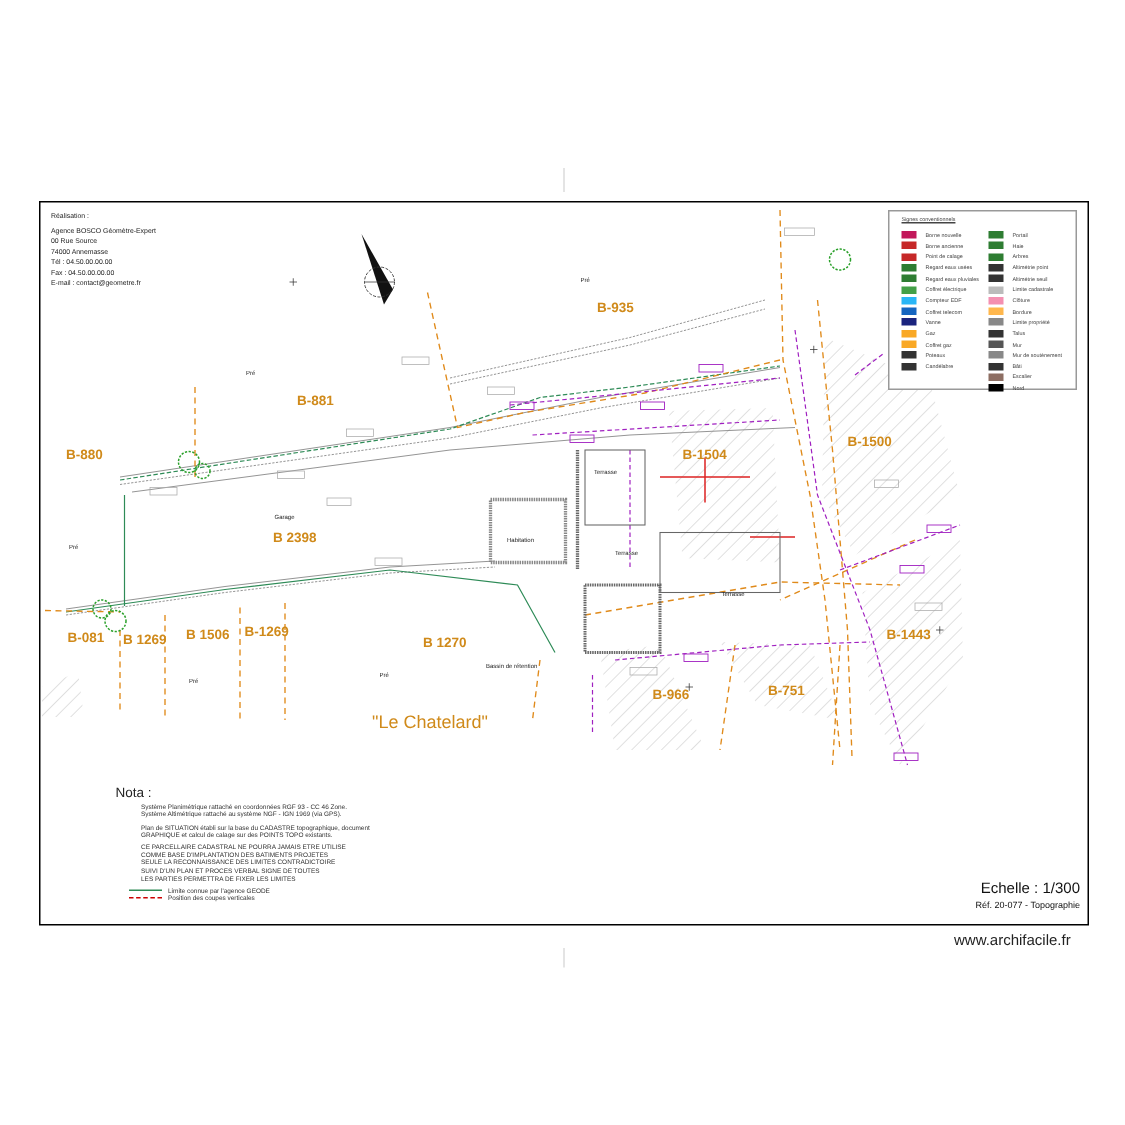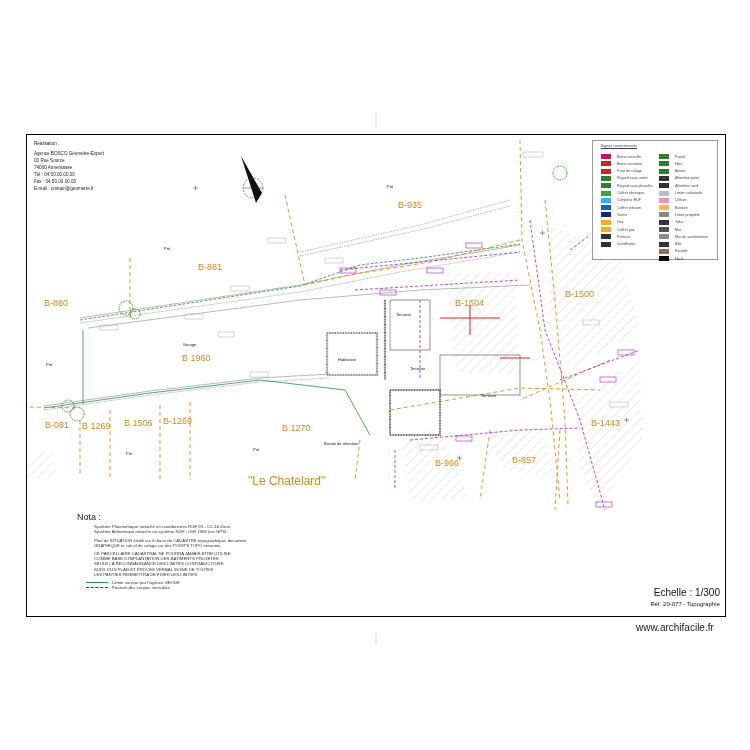--- a/index.html
+++ b/index.html
@@ -5,30 +5,30 @@
   html,body{margin:0;padding:0;background:#fff;}
   body{width:750px;height:750px;position:relative;overflow:hidden;font-family:"Liberation Sans",sans-serif;}
   #plan{position:absolute;left:0;top:0;width:750px;height:750px;}
   .frame{position:absolute;left:26px;top:134px;width:700px;height:483px;border:1px solid #000;box-sizing:border-box;}
   .info{position:absolute;left:34px;top:140px;font-size:4.6px;line-height:7px;color:#222;}
   .info .head{margin-bottom:3px;}
   .legend{position:absolute;left:592px;top:140px;width:124px;height:118px;border:1px solid #999;background:#fff;font-size:3.6px;color:#444;}
   .legend .ltitle{position:absolute;left:8px;top:3px;text-decoration:underline;}
   .legend .item{position:absolute;display:flex;align-items:center;gap:6px;}
   .legend .sym{display:inline-block;width:10px;height:5px;}
-  .notes{position:absolute;left:78px;top:515px;font-size:4.3px;color:#333;line-height:5.2px;}
+  .notes{position:absolute;left:78px;top:526px;font-size:4.3px;color:#333;line-height:5.2px;}
   .notes .ntitle{font-size:9px;color:#222;margin-left:-1px;margin-bottom:4px;}
   .notes .block{margin-left:16px;margin-bottom:3px;}
   .notes .lg{display:flex;align-items:center;gap:4px;margin-left:-8px;}
   .notes .ln{width:22px;height:0;border-top:1px solid #2e8b57;}
   .notes .ln.red{border-top:1.5px dashed #c00;}
   .scale{position:absolute;right:30px;top:587px;font-size:10px;color:#111;text-align:right;}
   .ref{position:absolute;right:30px;top:601px;font-size:6px;color:#111;}
   .site{position:absolute;left:636px;top:622px;font-size:10px;color:#222;}
-  .plabel{position:absolute;font-size:9px;color:#d08a1a;white-space:nowrap;}
+  .plabel{position:absolute;font-size:9px;color:#d08a1a;white-space:nowrap;font-weight:bold;}
   .lieudit{position:absolute;left:248px;top:474px;font-size:12px;color:#d08a1a;}
   .small{position:absolute;font-size:4px;color:#222;white-space:nowrap;}
 </style>
 </head>
 <body>
 
 <div class="frame"></div>
 
 <svg id="plan" viewBox="0 0 750 750" xmlns="http://www.w3.org/2000/svg">
   <defs>
@@ -287,30 +287,30 @@
         <span class="sym" style="background: rgb(0, 0, 0);"></span>
         <span>Nord</span>
       </div>
     </div>
 </div>
 
 <div id="parcel-labels">
     <div class="plabel" style="left: 398px; top: 200px;">B-935</div>
     <div class="plabel" style="left: 198px; top: 262px;">B-881</div>
     <div class="plabel" style="left: 44px; top: 298px;">B-880</div>
-    <div class="plabel" style="left: 182px; top: 353px;">B 1960</div>
+    <div class="plabel" style="left: 182px; top: 353px;">B 2398</div>
     <div class="plabel" style="left: 455px; top: 298px;">B-1504</div>
     <div class="plabel" style="left: 565px; top: 289px;">B-1500</div>
     <div class="plabel" style="left: 45px; top: 420px;">B-081</div>
     <div class="plabel" style="left: 82px; top: 421px; text-align: center;">B 1269</div>
     <div class="plabel" style="left: 124px; top: 418px;">B 1506</div>
     <div class="plabel" style="left: 163px; top: 416px;">B-1269</div>
     <div class="plabel" style="left: 282px; top: 423px;">B 1270</div>
     <div class="plabel" style="left: 435px; top: 458px;">B-966</div>
-    <div class="plabel" style="left: 512px; top: 455px;">B-857</div>
+    <div class="plabel" style="left: 512px; top: 455px;">B-751</div>
     <div class="plabel" style="left: 591px; top: 418px;">B-1443</div>
   </div>
 <div class="lieudit">"Le Chatelard"</div>
 <div id="annot-labels">
     <div class="small" style="left: 164px; top: 246px;">Pré</div>
     <div class="small" style="left: 387px; top: 184px;">Pré</div>
     <div class="small" style="left: 46px; top: 362px;">Pré</div>
     <div class="small" style="left: 126px; top: 451px;">Pré</div>
     <div class="small" style="left: 253px; top: 447px;">Pré</div>
     <div class="small" style="left: 183px; top: 342px;">Garage</div>

